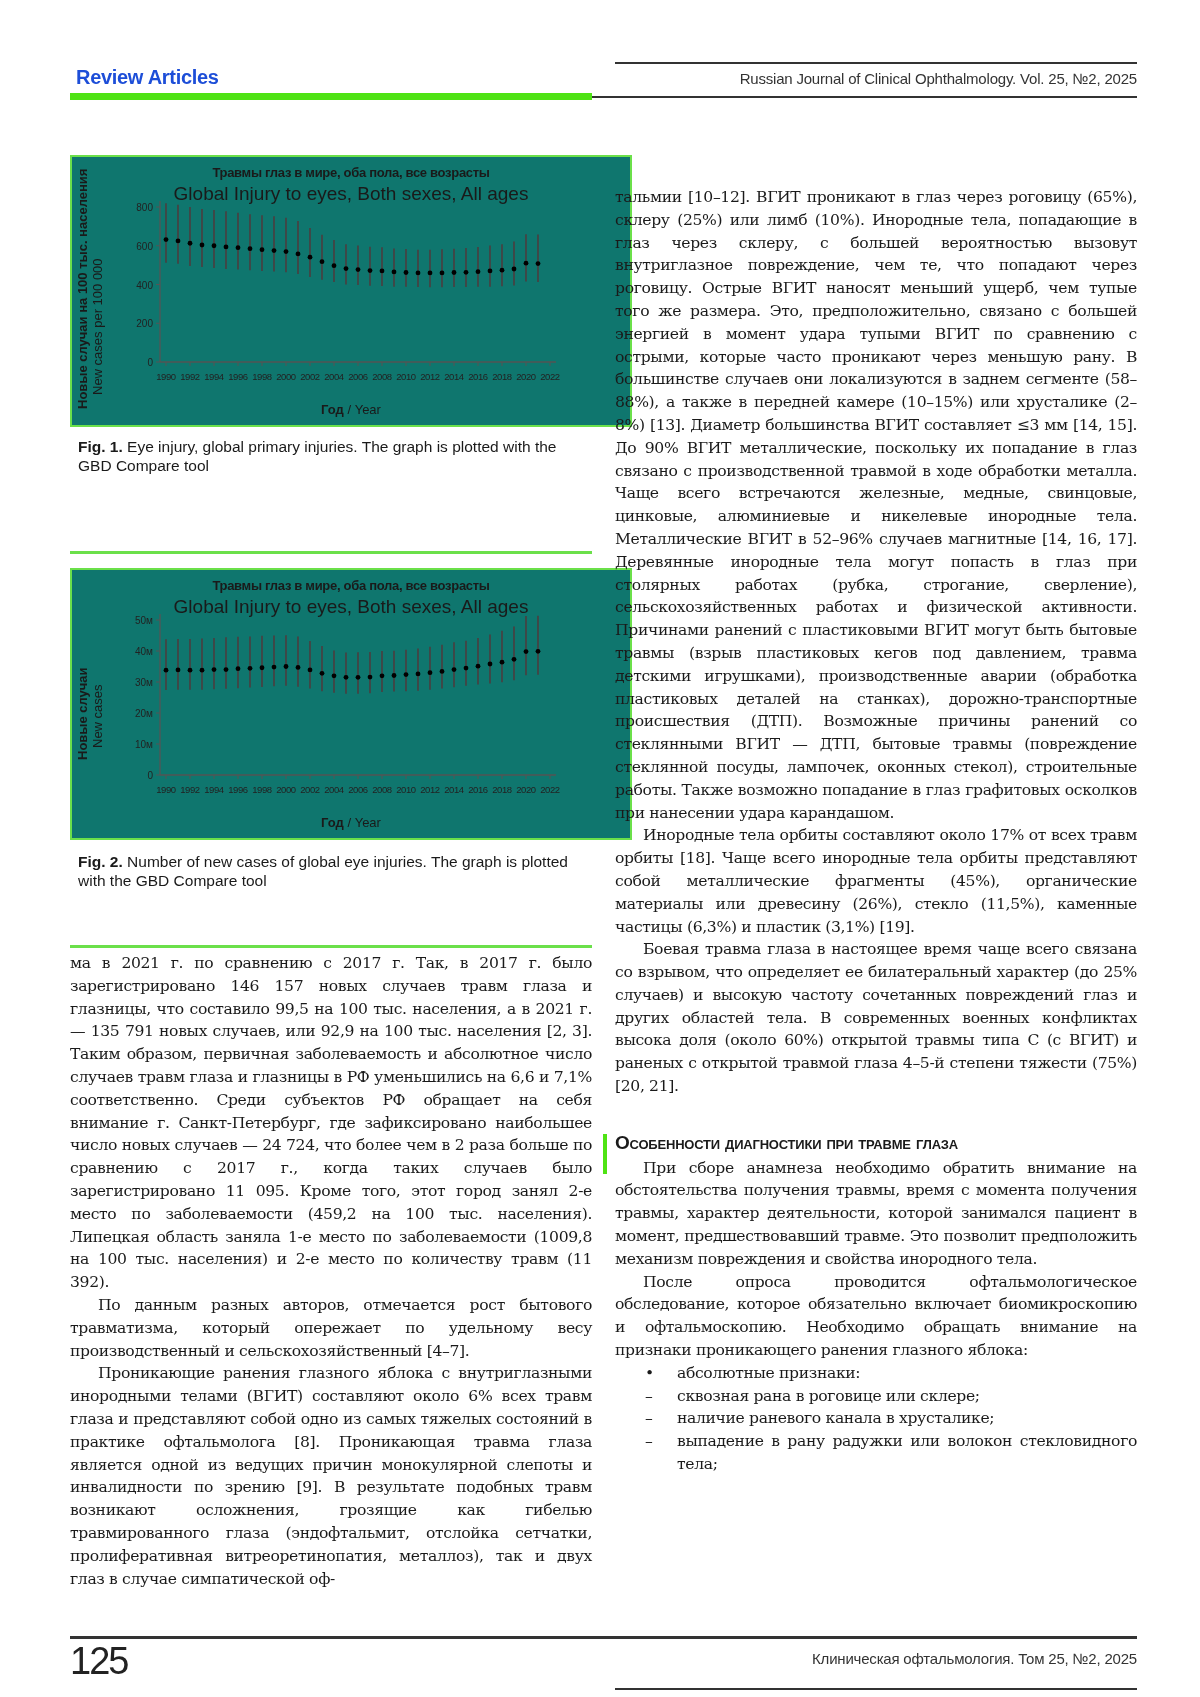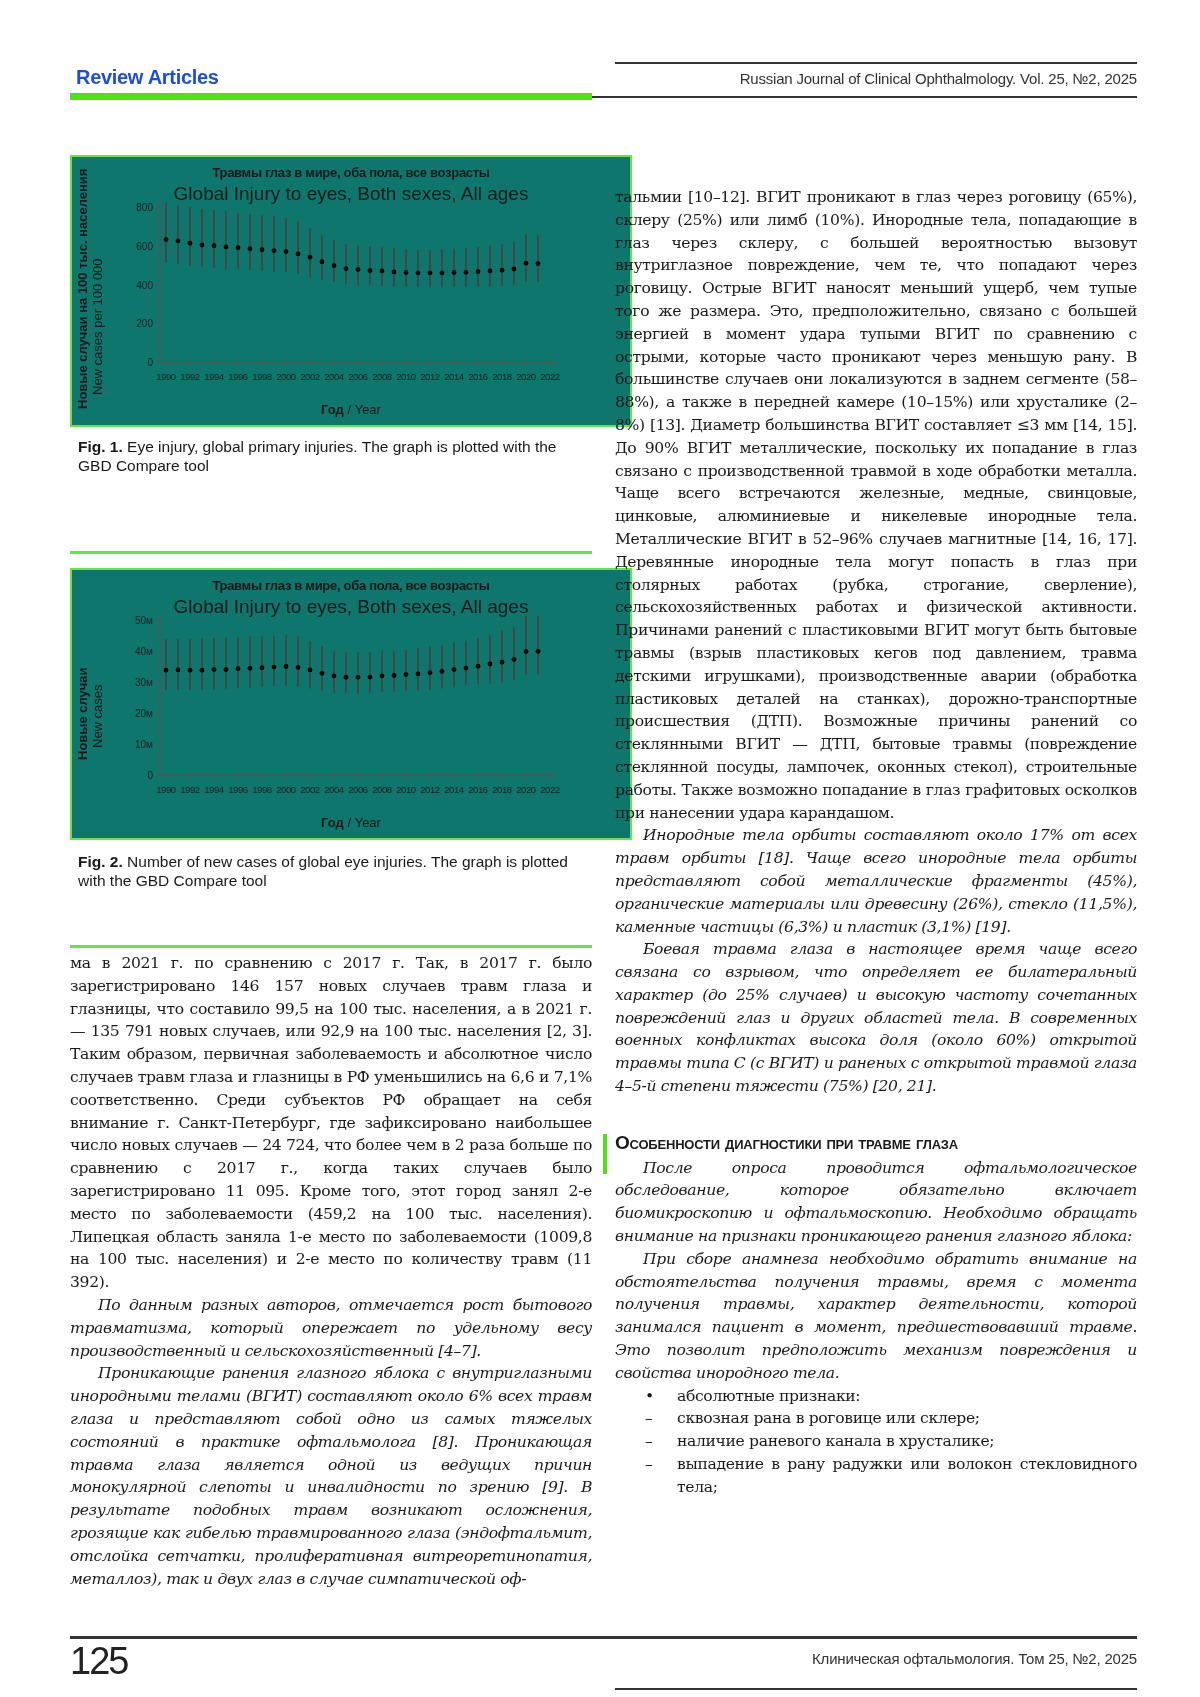--- a/index.html
+++ b/index.html
@@ -17,21 +17,21 @@
   .ylab{position:absolute;font-family:"Liberation Sans",sans-serif;font-size:13px;transform:rotate(-90deg);transform-origin:left top;white-space:nowrap;}
   .ylab b{font-weight:bold;}
   .xlab{position:absolute;left:0;right:0;text-align:center;font-family:"Liberation Sans",sans-serif;font-size:13px;}
   svg text{font-family:"Liberation Sans",sans-serif;}
   .caption{left:78px;width:510px;font-family:"Liberation Sans",sans-serif;font-size:15.5px;line-height:19px;color:#1a1a1a;}
   .caption p{margin:0 0 6px 0;}
   .caption b{font-weight:bold;}
   .green-line{left:70px;width:522px;height:3px;background:#6be04a;}
   .col{font-size:15.6px;line-height:22.8px;text-align:justify;letter-spacing:-0.35px;}
   .col p{margin:0;}
-  .col p.ind{text-indent:28px;font-style:italic;}
+  .col p.ind{text-indent:28px;}
   .left-col{left:70px;top:952px;width:522px;}
   .right-col{left:615px;top:160px;width:522px;margin-top:26px;}
   .section-head{font-family:"Liberation Sans",sans-serif;font-weight:bold;font-size:19px;letter-spacing:-0.2px;margin:34px 0 2px 0;position:relative;font-variant:small-caps;}
   .sec-mark{position:absolute;left:-12px;top:2px;width:4px;height:40px;background:#4fe314;}
   .list{margin:0;padding:0;list-style:none;}
   .list li{position:relative;padding-left:62px;}
   .list li .mk{position:absolute;left:30px;}
   .foot-line{left:70px;top:1636px;width:1067px;height:3px;background:#333;}
   .page-num{left:70px;top:1640px;font-family:"Liberation Sans",sans-serif;font-size:38px;font-weight:300;color:#222;letter-spacing:-2px;}
   .foot-right{right:63px;top:1650px;font-family:"Liberation Sans",sans-serif;font-size:15px;color:#333;letter-spacing:-0.2px;}
@@ -309,22 +309,22 @@
 </div>
 
 <div class="abs col right-col">
   <p>тальмии [10–12]. ВГИТ проникают в глаз через роговицу (65%), склеру (25%) или лимб (10%). Инородные тела, попадающие в глаз через склеру, с большей вероятностью вызовут внутриглазное повреждение, чем те, что попадают через роговицу. Острые ВГИТ наносят меньший ущерб, чем тупые того же размера. Это, предположительно, связано с большей энергией в момент удара тупыми ВГИТ по сравнению с острыми, которые часто проникают через меньшую рану. В большинстве случаев они локализуются в заднем сегменте (58–88%), а также в передней камере (10–15%) или хрусталике (2–8%) [13]. Диаметр большинства ВГИТ составляет ≤3 мм [14, 15]. До 90% ВГИТ металлические, поскольку их попадание в глаз связано с производственной травмой в ходе обработки металла. Чаще всего встречаются железные, медные, свинцовые, цинковые, алюминиевые и никелевые инородные тела. Металлические ВГИТ в 52–96% случаев магнитные [14, 16, 17]. Деревянные инородные тела могут попасть в глаз при столярных работах (рубка, строгание, сверление), сельскохозяйственных работах и физической активности. Причинами ранений с пластиковыми ВГИТ могут быть бытовые травмы (взрыв пластиковых кегов под давлением, травма детскими игрушками), производственные аварии (обработка пластиковых деталей на станках), дорожно-транспортные происшествия (ДТП). Возможные причины ранений со стеклянными ВГИТ — ДТП, бытовые травмы (повреждение стеклянной посуды, лампочек, оконных стекол), строительные работы. Также возможно попадание в глаз графитовых осколков при нанесении удара карандашом.</p>
   <p class="ind">Инородные тела орбиты составляют около 17% от всех травм орбиты [18]. Чаще всего инородные тела орбиты представляют собой металлические фрагменты (45%), органические материалы или древесину (26%), стекло (11,5%), каменные частицы (6,3%) и пластик (3,1%) [19].</p>
   <p class="ind">Боевая травма глаза в настоящее время чаще всего связана со взрывом, что определяет ее билатеральный характер (до 25% случаев) и высокую частоту сочетанных повреждений глаз и других областей тела. В современных военных конфликтах высока доля (около 60%) открытой травмы типа С (с ВГИТ) и раненых с открытой травмой глаза 4–5-й степени тяжести (75%) [20, 21].</p>
   <div class="section-head">
     <span class="sec-mark"></span>
     <span>Особенности диагностики при травме глаза</span>
   </div>
+  <p class="ind">При сборе анамнеза необходимо обратить внимание на обстоятельства получения травмы, время с момента получения травмы, характер деятельности, которой занимался пациент в момент, предшествовавший травме. Это позволит предположить механизм повреждения и свойства инородного тела.</p>
   <p class="ind">После опроса проводится офтальмологическое обследование, которое обязательно включает биомикроскопию и офтальмоскопию. Необходимо обращать внимание на признаки проникающего ранения глазного яблока:</p>
-  <p class="ind">При сборе анамнеза необходимо обратить внимание на обстоятельства получения травмы, время с момента получения травмы, характер деятельности, которой занимался пациент в момент, предшествовавший травме. Это позволит предположить механизм повреждения и свойства инородного тела.</p>
   <ul class="list">
     <li><span class="mk">•</span><span>абсолютные признаки:</span></li>
     <li><span class="mk">–</span><span>сквозная рана в роговице или склере;</span></li>
     <li><span class="mk">–</span><span>наличие раневого канала в хрусталике;</span></li>
     <li><span class="mk">–</span><span>выпадение в рану радужки или волокон стекловидного тела;</span></li>
   </ul>
 </div>
 
 <div class="abs foot-line"></div>
 <div class="abs page-num">125</div>

